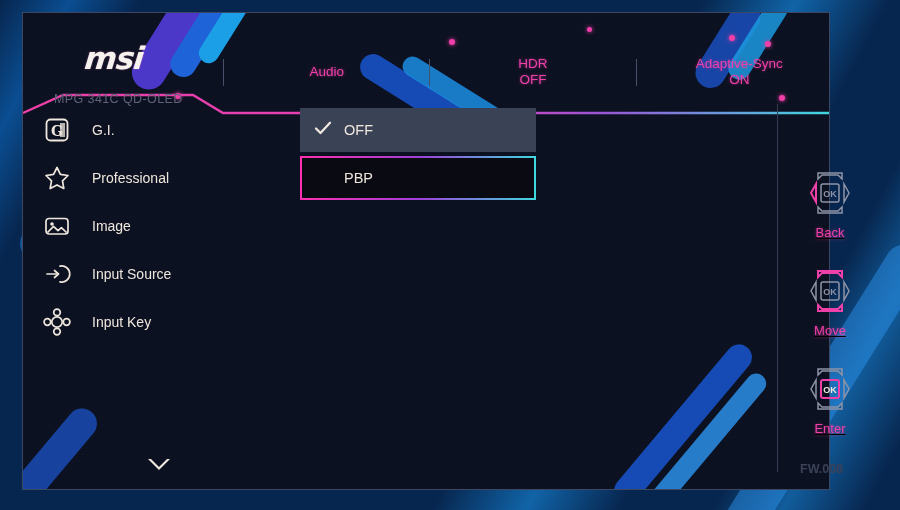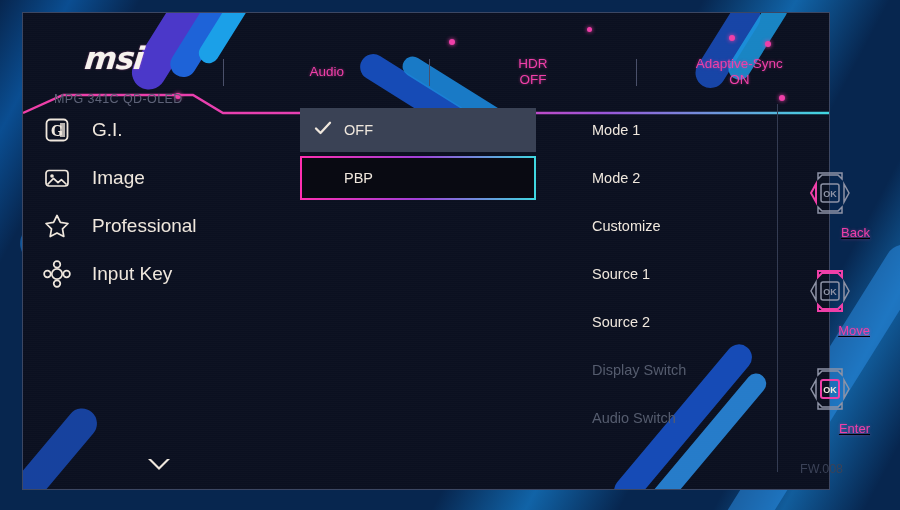--- a/index.html
+++ b/index.html
@@ -48,21 +48,21 @@
   
   .divider{position:absolute;left:0;top:60px;width:808px;height:44px;}
 
   
   .dot{position:absolute;border-radius:50%;background:#ef3fa8;box-shadow:0 0 4px #ef3fa8;}
 
   
   .col-side{position:absolute;left:22px;top:106px;width:250px;}
   .side-item{position:relative;height:48px;display:flex;align-items:center;padding-left:18px;box-sizing:border-box;}
   .side-ico{width:34px;height:34px;display:flex;align-items:center;justify-content:center;flex:0 0 34px;}
-  .side-lb{margin-left:18px;font-size:19px;color:#efe7dd;}
+  .side-lb{margin-left:18px;font-size:14px;color:#efe7dd;}
   .side-item.sel .side-hl{position:absolute;left:0;top:3px;width:232px;height:42px;
     background:linear-gradient(180deg,#2f3c55,#27354c);
     clip-path:polygon(0 0,205px 0,232px 21px,205px 42px,0 42px);}
   .side-item.sel .side-ico,.side-item.sel .side-lb{position:relative;z-index:2;}
 
   .chev{position:absolute;left:148px;top:459px;width:0;height:0;
     border-left:11px solid transparent;border-right:11px solid transparent;border-top:11px solid #efe7dd;}
   .chev::after{content:"";position:absolute;left:-8px;top:-11px;width:0;height:0;
     border-left:8px solid transparent;border-right:8px solid transparent;border-top:8px solid #0b1020;}
 
@@ -81,22 +81,22 @@
   
   .col-right{position:absolute;left:592px;top:106px;width:180px;}
   .rt-item{height:48px;display:flex;align-items:center;font-size:14.5px;color:#efe7dd;}
   .rt-item.dis{color:#555c6e;}
 
   .vsep{position:absolute;left:777px;top:104px;width:1px;height:368px;background:#343c53;}
 
   
   .navcol{position:absolute;left:790px;top:168px;width:80px;text-align:center;}
   .navbtn{margin-bottom:26px;text-decoration:underline;}
-  .navlb{font-size:13px;color:#ef3fa8;margin-top:3px;text-shadow:0 0 3px rgba(239,63,168,.5);text-align:right;}
-  .fw{position:absolute;left:800px;top:462px;font-size:12.5px;color:#3b4257;}
+  .navlb{font-size:13px;color:#ef3fa8;margin-top:3px;text-shadow:0 0 3px rgba(239,63,168,.5);}
+  .fw{position:absolute;left:800px;top:462px;font-size:12.5px;color:#3b4257;font-weight:bold;}
 </style>
 </head>
 <body>
 
 <div class="screen">
 
   <div class="wall"></div>
   <div class="wall2"></div>
   <div class="wstripe" style="left:-40px;top:330px;width:300px;height:44px;transform:rotate(58deg);background:#1f7fd8;opacity:.55;"></div>
   <div class="wstripe" style="left:640px;top:380px;width:360px;height:40px;transform:rotate(-58deg);background:#2b8fe8;opacity:.5;"></div>
@@ -168,37 +168,47 @@
             <rect x="16" y="6" width="5" height="14" fill="#efe7dd" opacity=".75"></rect>
           </svg>
       </span>
       <span class="side-lb">G.I.</span>
     </div>
 
 
     <div class="side-item">
       <span class="side-ico">
         <svg width="28" height="28" viewBox="0 0 28 28">
+            <path d="M14 3.5l3.4 6.9 7.6 1.1-5.5 5.4 1.3 7.6L14 20.9 7.2 24.5l1.3-7.6L3 11.5l7.6-1.1z" fill="none" stroke="#efe7dd" stroke-width="1.7" stroke-linejoin="round"></path>
+          </svg>
+      </span>
+      <span class="side-lb">Professional</span>
+    </div>
+
+    <div class="side-item">
+      <span class="side-ico">
+        <svg width="28" height="28" viewBox="0 0 28 28">
             <rect x="3" y="6.5" width="22" height="15.5" rx="3" fill="none" stroke="#efe7dd" stroke-width="1.7"></rect>
             <circle cx="9" cy="12" r="1.8" fill="#efe7dd"></circle>
             <path d="M4.5 20.5l6-6.2 4.5 4.4 3.4-3 5.1 4.8" fill="none" stroke="#efe7dd" stroke-width="1.7" stroke-linejoin="round"></path>
           </svg>
       </span>
       <span class="side-lb">Image</span>
     </div>
 
     <div class="side-item">
       <span class="side-ico">
         <svg width="28" height="28" viewBox="0 0 28 28">
-            <path d="M14 3.5l3.4 6.9 7.6 1.1-5.5 5.4 1.3 7.6L14 20.9 7.2 24.5l1.3-7.6L3 11.5l7.6-1.1z" fill="none" stroke="#efe7dd" stroke-width="1.7" stroke-linejoin="round"></path>
-          </svg>
-      </span>
-      <span class="side-lb">Professional</span>
-    </div>
-
+            <path d="M17 6.2a8 8 0 1 1 0 15.6" fill="none" stroke="#efe7dd" stroke-width="1.7" stroke-linecap="round"></path>
+            <path d="M4 14h11" stroke="#efe7dd" stroke-width="1.7" stroke-linecap="round"></path>
+            <path d="M11.5 10.5L15.5 14l-4 3.5" fill="none" stroke="#efe7dd" stroke-width="1.7" stroke-linejoin="round" stroke-linecap="round"></path>
+          </svg>
+      </span>
+      <span class="side-lb">Input Source</span>
+    </div>
 
 
     <div class="side-item">
       <span class="side-ico">
         <svg width="30" height="30" viewBox="0 0 30 30">
             <circle cx="15" cy="15" r="5.2" fill="none" stroke="#efe7dd" stroke-width="1.7"></circle>
             <circle cx="15" cy="5.4" r="3.3" fill="none" stroke="#efe7dd" stroke-width="1.7"></circle>
             <circle cx="15" cy="24.6" r="3.3" fill="none" stroke="#efe7dd" stroke-width="1.7"></circle>
             <circle cx="5.4" cy="15" r="3.3" fill="none" stroke="#efe7dd" stroke-width="1.7"></circle>
             <circle cx="24.6" cy="15" r="3.3" fill="none" stroke="#efe7dd" stroke-width="1.7"></circle>
@@ -220,29 +230,20 @@
       <span class="mid-lb">OFF</span>
     </div>
 
 
     <div class="mid-item focus">
       <span class="mid-box"></span>
       <span class="mid-lb">PBP</span>
     </div>
   </div>
 
-  <div class="col-right">
-    <div class="rt-item">Mode 1</div>
-    <div class="rt-item">Mode 2</div>
-    <div class="rt-item">Customize</div>
-    <div class="rt-item">Source 1</div>
-    <div class="rt-item">Source 2</div>
-    <div class="rt-item dis">Display Switch</div>
-    <div class="rt-item dis">Audio Switch</div>
-  </div>
 
   <div class="vsep"></div>
 
   <div class="navcol">
 
     <div class="navbtn">
       <svg width="56" height="50" viewBox="0 0 56 50">
         <path d="M20 7h16l4 4v-6h-24v6z" fill="none" stroke="#8e93a6" stroke-width="1.5"></path>
         <path d="M20 43h16l4-4v6h-24v-6z" fill="none" stroke="#8e93a6" stroke-width="1.5"></path>
         <path d="M14 16l-5 9 5 9z" fill="none" stroke="#ef3fa8" stroke-width="2"></path>

